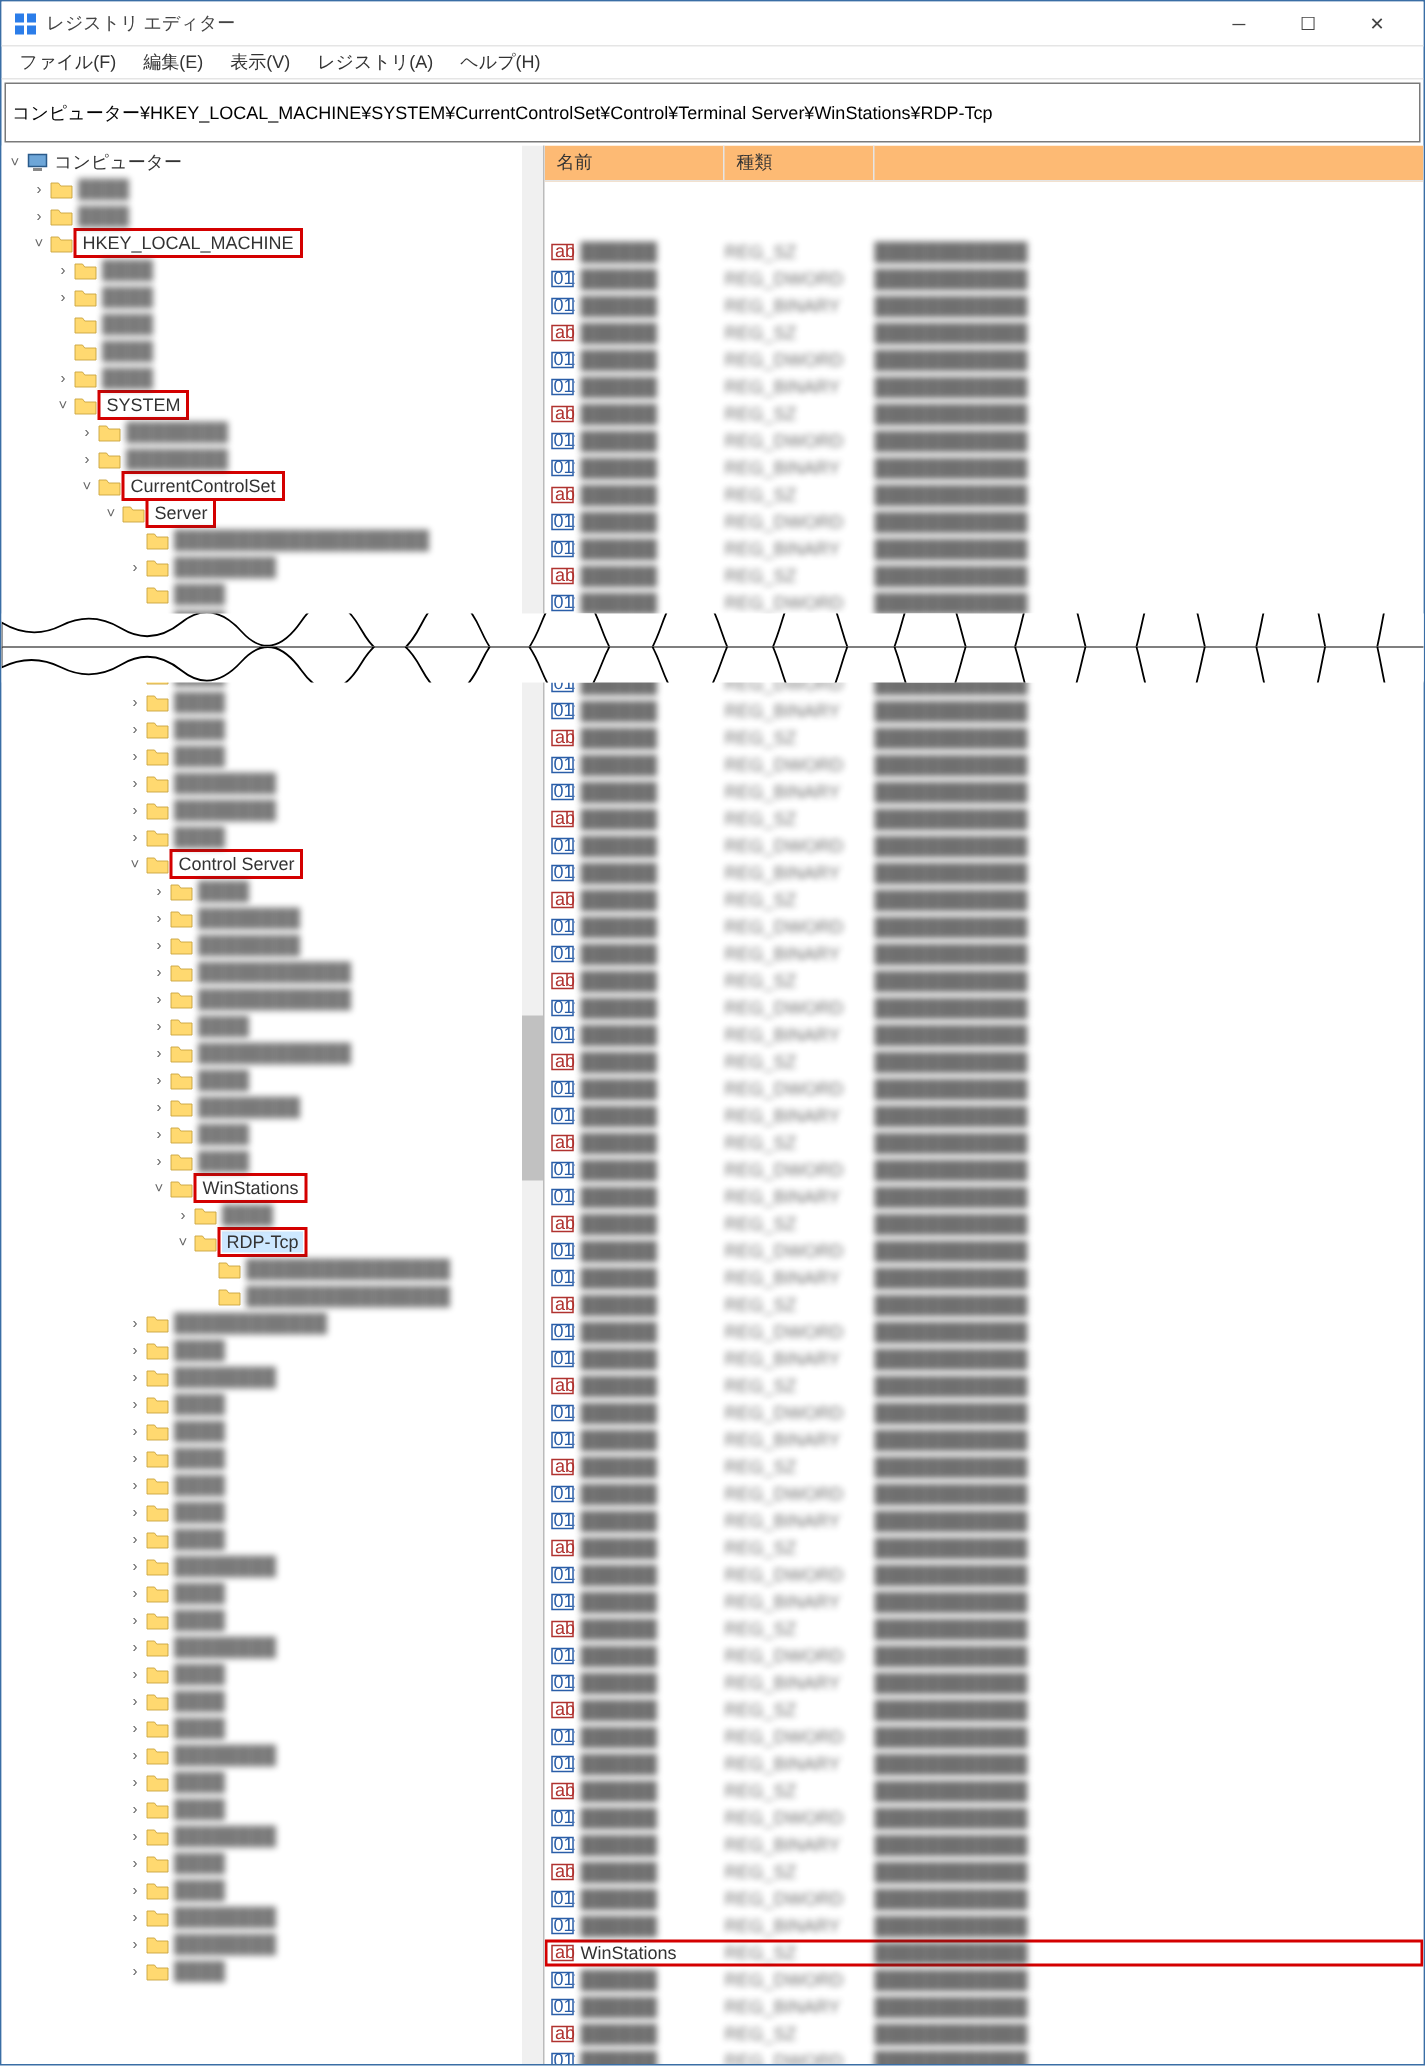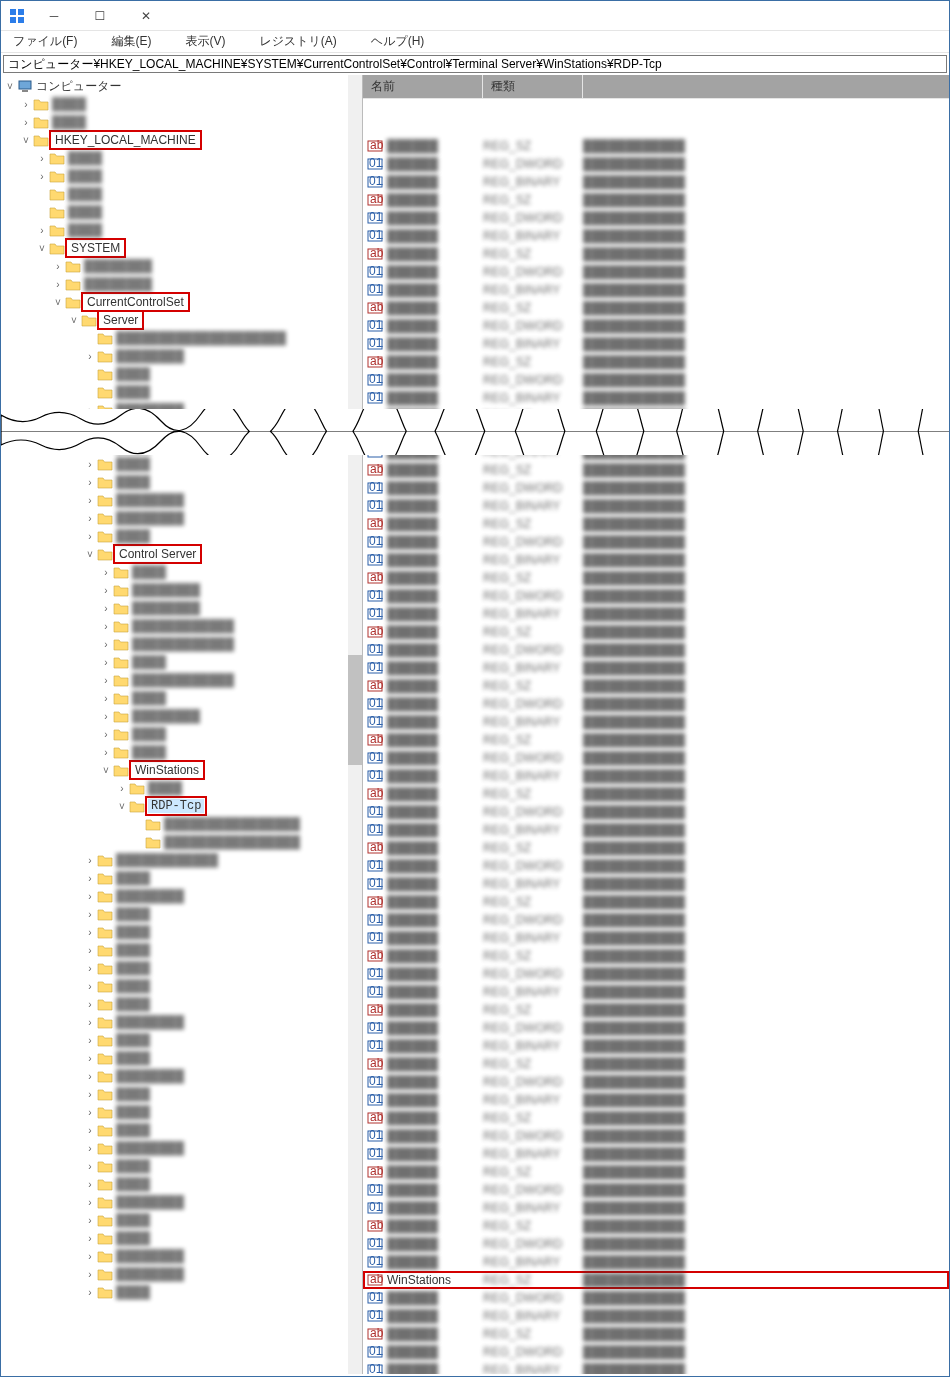--- a/index.html
+++ b/index.html
@@ -3,66 +3,67 @@
 <meta charset="utf-8">
 <style>
 * { box-sizing: border-box; margin: 0; padding: 0; font-family: "Meiryo UI", "MS UI Gothic", sans-serif; font-size: 12px; }
 body { background: #fff; width: 950px; height: 1377px; overflow: hidden; border: 1px solid #3a6ea5; position: relative; }
 .titlebar { height: 30px; background: #fff; display: flex; align-items: center; padding: 0 8px; border-bottom: 1px solid #e5e5e5; }
 .title-icon { width: 16px; height: 16px; margin-right: 6px; }
 .title-icon svg { width:16px; height:16px; }
 .titletext { flex: 1; color: #444; }
 .winbtns { display: flex; gap: 0; }
 .winbtn { width: 46px; height: 30px; display: flex; align-items: center; justify-content: center; color: #444; }
-.menubar { height: 22px; display: flex; align-items: center; padding: 0 4px; gap: 18px; border-bottom: 1px solid #e5e5e5; }
+.menubar { height: 22px; display: flex; align-items: center; padding: 0 4px; gap: 2px; border-bottom: 1px solid #e5e5e5; }
 .menubar span { padding: 2px 8px; color: #333; }
-.addressbar { height: 18px; border: 1px solid #7a7a7a; margin: 2px; padding: 2px 4px; display: flex; align-items: center; background: #fff; }
+.addressbar { height: 40px; border: 1px solid #7a7a7a; margin: 2px; padding: 2px 4px; display: flex; align-items: center; background: #fff; }
 .main { display: flex; height: calc(1377px - 30px - 22px - 26px); position: relative; }
 .treepanel { width: 362px; border-right: 1px solid #bbb; overflow: hidden; background: #fff; position: relative; }
 .listpanel { flex: 1; overflow: hidden; background: #fff; }
-.listheader { display: flex; background: #a3a3a3; border-bottom: 1px solid #e5e5e5; height: 24px; align-items: center; }
+.listheader { display: flex; background: #fdba74; border-bottom: 1px solid #e5e5e5; height: 24px; align-items: center; }
 .listheader .col { padding: 4px 8px; border-right: 1px solid #e5e5e5; color: #333; }
 .col-name { width: 120px; }
 .col-type { width: 100px; }
 .col-data { flex: 1; }
 .listbody { padding: 2px 0; margin-top: 36px; }
 .listrow { display: flex; height: 18px; align-items: center; padding: 0 4px; }
 .listrow .ic { width: 16px; height: 14px; margin-right: 4px; flex-shrink: 0; }
 .listrow .nm { width: 96px; color: #333; filter: blur(2px); opacity: 0.7; }
 .listrow .ty { width: 100px; color: #333; filter: blur(2px); opacity: 0.7; }
 .listrow .dt { flex: 1; color: #333; filter: blur(2px); opacity: 0.7; }
 .listrow.hl .nm { filter: none; opacity: 1; }
 .listrow.hl { outline: 2px solid #d40000; outline-offset: -2px; }
 .tree { padding: 2px 0 2px 2px; }
 .tree-row { display: flex; align-items: center; height: 18px; white-space: nowrap; }
 .tree-row .arrow { width: 14px; text-align: center; color: #666; font-size: 10px; }
 .tree-row .fld { width: 16px; height: 14px; margin-right: 3px; flex-shrink:0; }
 .tree-row .lbl { color: #333; }
 .tree-row .lbl.blur { filter: blur(2px); opacity: 0.65; }
 .tree-row.hl .lbl { outline: 2px solid #d40000; outline-offset: 1px; padding: 0 3px; filter:none; opacity:1; }
-.tree-row.sel .lbl { background: #cde8ff; padding: 0 3px; font-family: Liberation Mono, monospace; }
+.tree-row.sel .lbl { background: #cde8ff; padding: 0 3px; }
 .indent { display: inline-block; }
 .tear { position: absolute; left: 0; width: 950px; height: 24px; background: #fff; z-index: 5; }
 .tear svg { width: 100%; height: 24px; display:block; }
 .vscroll { position: absolute; right: 0; top: 0; bottom: 0; width: 14px; background: #f0f0f0; }
 .vscroll::before { content:""; position:absolute; left:0; top: 580px; width:14px; height: 110px; background:#c1c1c1; }
 .iconbin svg, .iconstr svg { width:16px; height:14px; }
 </style>
 </head>
 <body>
 
 <div class="titlebar">
   <span class="title-icon">
     <svg viewBox="0 0 16 16">
         <rect x="1" y="1" width="6" height="6" fill="#2b7de9"></rect>
         <rect x="9" y="1" width="6" height="6" fill="#2b7de9"></rect>
         <rect x="1" y="9" width="6" height="6" fill="#2b7de9"></rect>
         <rect x="9" y="9" width="6" height="6" fill="#2b7de9"></rect>
       </svg>
   </span>
+  <span class="titletext">レジストリ エディター</span>
   <div class="winbtns">
     <div class="winbtn">─</div>
     <div class="winbtn">☐</div>
     <div class="winbtn">✕</div>
   </div>
 </div>
 
 <div class="menubar">
   <span>ファイル(F)</span>
   <span>編集(E)</span>

